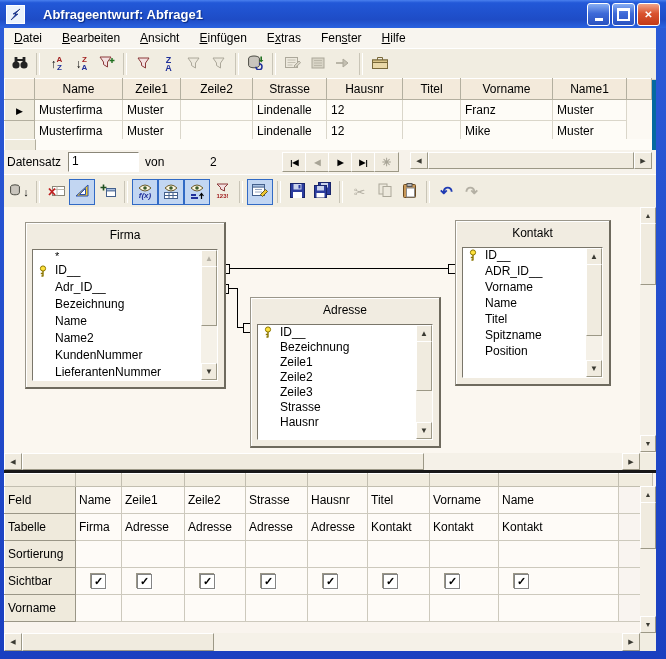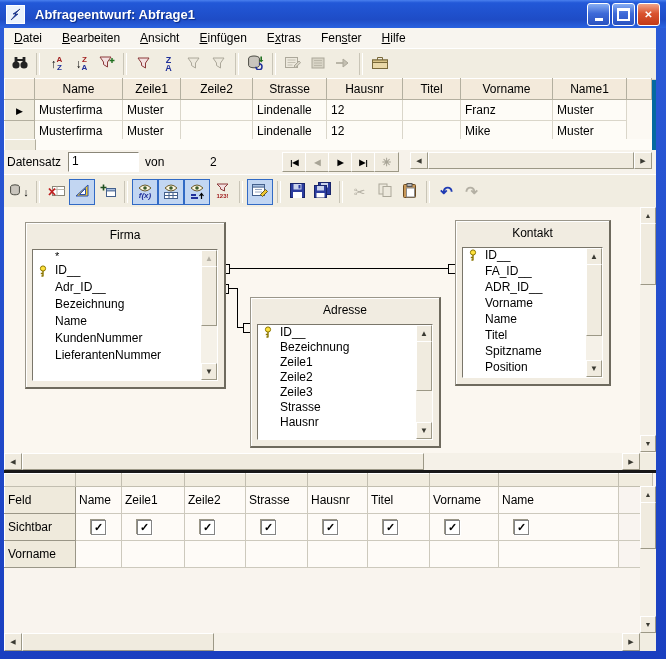--- a/index.html
+++ b/index.html
@@ -5,21 +5,21 @@
   html,body{margin:0;padding:0}
   body{width:666px;height:659px;position:relative;overflow:hidden;
        font-family:"Liberation Sans",sans-serif;font-size:12px;color:#000;
        background:linear-gradient(180deg,#2B5BD8,#1A3FC0)}
   
   .titlebar{position:absolute;left:0;top:0;right:0;height:28px;
     background:linear-gradient(180deg,#4A80EE 0%,#2258D8 10%,#1E4CC6 70%,#2A62E0 100%);
     display:flex;align-items:center}
   .appicon{width:17px;height:17px;margin-left:6px;background:#EAF2FC;border:1px solid #fff;
     display:flex;align-items:center;justify-content:center}
-  .apptitle{color:#fff;font-weight:bold;font-size:13px;margin-left:10px;text-shadow:1px 1px 1px #0A2A80}
+  .apptitle{color:#fff;font-weight:bold;font-size:13px;margin-left:18px;text-shadow:1px 1px 1px #0A2A80}
   .controls{position:absolute;right:6px;top:3px;display:flex}
   .winbtn{width:21px;height:21px;border:1px solid #fff;border-radius:3px;margin-left:2px;
     display:flex;align-items:center;justify-content:center;font-size:10px;font-weight:bold;color:#fff;
     background:linear-gradient(180deg,#88AEF2,#3E6AD8 45%,#2A52C0)}
   .winbtn.close{background:linear-gradient(180deg,#F0A488,#DA5430 45%,#C23A18)}
   .glyph-min{display:block;width:8px;height:3px;background:#fff;margin-top:9px}
   .glyph-max{display:block;width:9px;height:8px;border:2px solid #fff;border-top-width:3px}
   
   .inner{position:absolute;left:4px;right:10px;top:28px;bottom:8px;background:#0369a1;overflow:hidden}
   
@@ -480,20 +480,21 @@
       <div class="tpanel-title">Firma</div>
       <div class="tpanel-list">
         <div class="frow" style="height:13px;font-size:11px"><span>*</span></div>
         <div class="frow" style="height:17px"><span class="keyicon"><svg width="12" height="13">
                 <circle cx="6" cy="3.5" r="2.6" fill="#FFE23C" stroke="#8A7500"></circle>
                 <path d="M6 6v5.5M6 8.5H3.8M6 11H4.4" stroke="#8A7500" stroke-width="1.4" fill="none"></path>
               </svg></span><span>ID__</span></div>
         <div class="frow" style="height:17px"><span>Adr_ID__</span></div>
         <div class="frow" style="height:17px"><span>Bezeichnung</span></div>
         <div class="frow" style="height:17px"><span>Name</span></div>
+        <div class="frow" style="height:17px"><span>Name2</span></div>
         <div class="frow" style="height:17px"><span>KundenNummer</span></div>
         <div class="frow" style="height:17px"><span>LieferantenNummer</span></div>
         <div class="tpanel-scroll">
           <div class="sbbtn up">
               <span class="dim">▲</span>
             </div>
           <div class="sbthumb" style="top:16px;height:58px"></div>
           <div class="sbbtn down">
               <span>▼</span>
             </div>
@@ -526,21 +527,20 @@
       </div>
     </div>
 
     <div class="tpanel" style="left:451px;top:13px;width:153px;height:163px">
       <div class="tpanel-title">Kontakt</div>
       <div class="tpanel-list">
         <div class="frow" style="height:16px"><span class="keyicon" style="top:1px"><svg width="12" height="13">
                 <circle cx="6" cy="3.5" r="2.6" fill="#FFE23C" stroke="#8A7500"></circle>
                 <path d="M6 6v5.5M6 8.5H3.8M6 11H4.4" stroke="#8A7500" stroke-width="1.4" fill="none"></path>
               </svg></span><span>ID__</span></div>
-        <div class="frow" style="height:16px"><span>FA_ID__</span></div>
         <div class="frow" style="height:16px"><span>ADR_ID__</span></div>
         <div class="frow" style="height:16px"><span>Vorname</span></div>
         <div class="frow" style="height:16px"><span>Name</span></div>
         <div class="frow" style="height:16px"><span>Titel</span></div>
         <div class="frow" style="height:16px"><span>Spitzname</span></div>
         <div class="frow" style="height:16px"><span>Position</span></div>
         <div class="tpanel-scroll">
           <div class="sbbtn up">
               <span>▲</span>
             </div>
@@ -606,20 +606,44 @@
       <tr>
         <th>Feld</th>
         <td>Name</td>
         <td>Zeile1</td>
         <td>Zeile2</td>
         <td>Strasse</td>
         <td>Hausnr</td>
         <td>Titel</td>
         <td>Vorname</td>
         <td>Name</td>
+        <td class="fill2"></td>
+      </tr>
+      <tr>
+        <th>Tabelle</th>
+        <td>Firma</td>
+        <td>Adresse</td>
+        <td>Adresse</td>
+        <td>Adresse</td>
+        <td>Adresse</td>
+        <td>Kontakt</td>
+        <td>Kontakt</td>
+        <td>Kontakt</td>
+        <td class="fill2"></td>
+      </tr>
+      <tr>
+        <th>Sortierung</th>
+        <td></td>
+            <td></td>
+        <td></td>
+            <td></td>
+        <td></td>
+            <td></td>
+        <td></td>
+            <td></td>
         <td class="fill2"></td>
       </tr>
       <tr>
         <th>Sichtbar</th>
         <td>
               <div class="cb">
                 <span>✓</span>
               </div>
             </td>
         <td>

